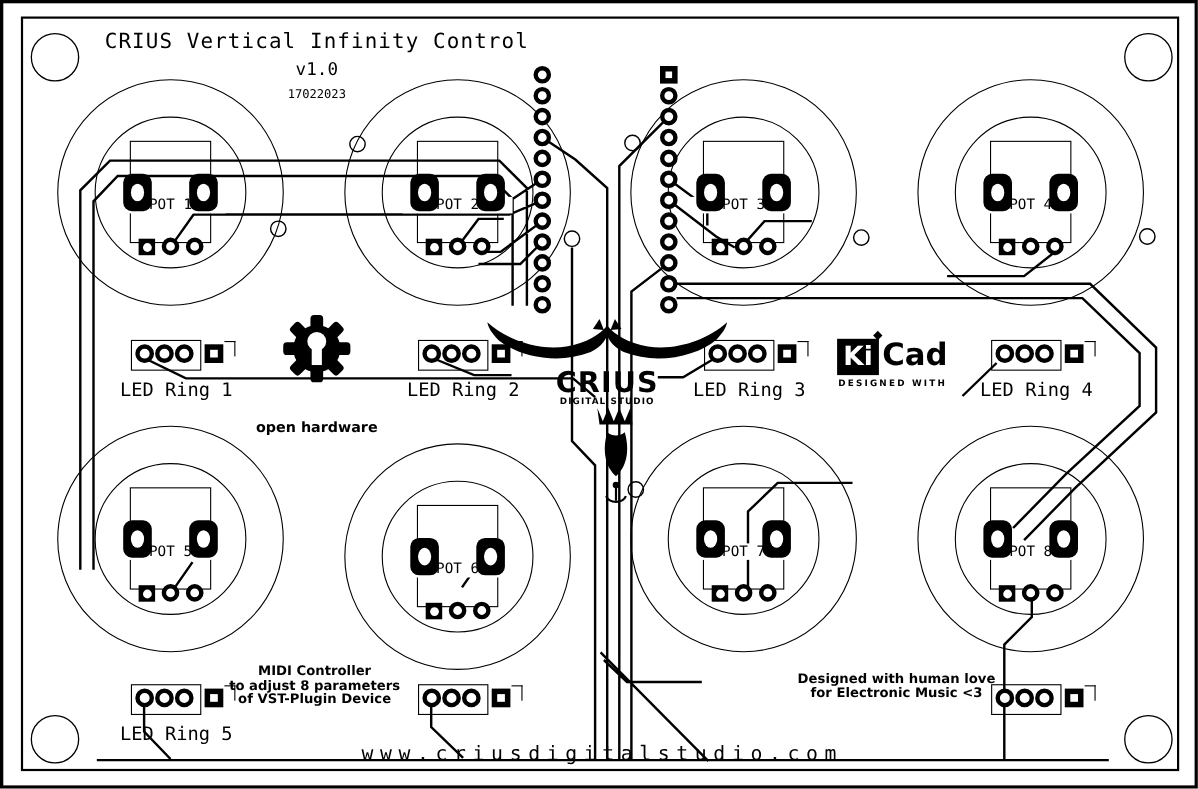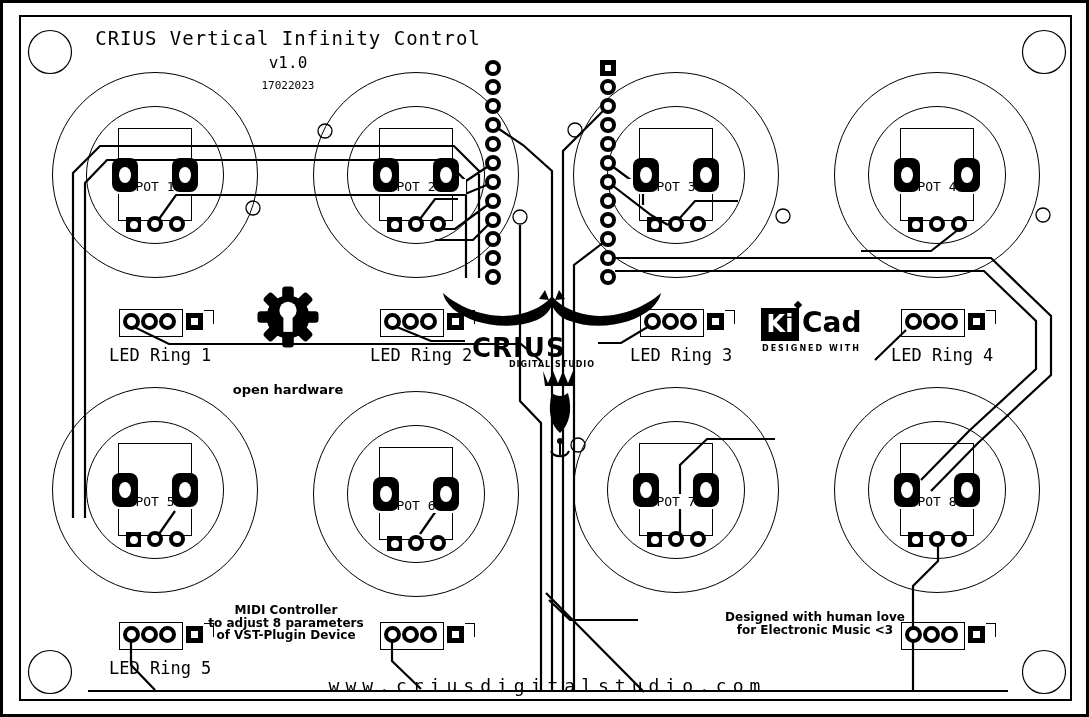--- a/index.html
+++ b/index.html
@@ -55,21 +55,21 @@
   #oh-text{position:absolute;left:215px;top:347px;width:140px;text-align:center;
     font-family:"DejaVu Sans",sans-serif;font-weight:bold;font-size:13px;margin-top:32px;}
   #kicad{position:absolute;left:758px;top:305px;}
   #kicad .ki{position:absolute;left:0;top:0;width:38px;height:33px;background:#000;color:#fff;
     font-family:"DejaVu Sans",sans-serif;font-weight:bold;font-size:24px;text-align:center;line-height:33px;}
   #kicad .star{position:absolute;left:34px;top:-6px;width:6px;height:6px;background:#000;transform:rotate(45deg);}
   #kicad .cad{position:absolute;left:41px;top:-2px;font-family:"DejaVu Sans",sans-serif;
     font-weight:bold;font-size:28px;}
   #kicad .tag{position:absolute;left:1px;top:36px;font-family:"DejaVu Sans",sans-serif;
     font-weight:bold;font-size:8px;letter-spacing:2px;white-space:nowrap;}
-  #crius-name{position:absolute;left:469px;top:330px;width:160px;text-align:left;
+  #crius-name{position:absolute;left:469px;top:330px;width:160px;text-align:center;
     font-family:"DejaVu Sans",sans-serif;font-weight:bold;font-size:26px;letter-spacing:1px;}
   #crius-sub{position:absolute;left:469px;top:357px;width:160px;text-align:center;
     font-family:"DejaVu Sans",sans-serif;font-weight:bold;font-size:8px;letter-spacing:1px;}
   svg.overlay{position:absolute;left:0;top:0;pointer-events:none;}
 </style>
 </head>
 <body>
 
 <div id="screen">
 
@@ -190,21 +190,21 @@
     <div class="c-outer"></div>
     <div class="c-inner"></div>
     <div class="fp"></div>
     <div class="pot-label">POT 5</div>
     <div class="bigpad bp-l"></div>
     <div class="bigpad bp-r"></div>
     <div class="spad-sq"></div>
     <div class="spad-c sc1"></div>
     <div class="spad-c sc2"></div>
   </div>
-  <div class="pot" style="left:310px;top:388px;">
+  <div class="pot" style="left:310px;top:400px;">
     <div class="c-outer"></div>
     <div class="c-inner"></div>
     <div class="fp"></div>
     <div class="pot-label">POT 6</div>
     <div class="bigpad bp-l"></div>
     <div class="bigpad bp-r"></div>
     <div class="spad-sq"></div>
     <div class="spad-c sc1"></div>
     <div class="spad-c sc2"></div>
   </div>

